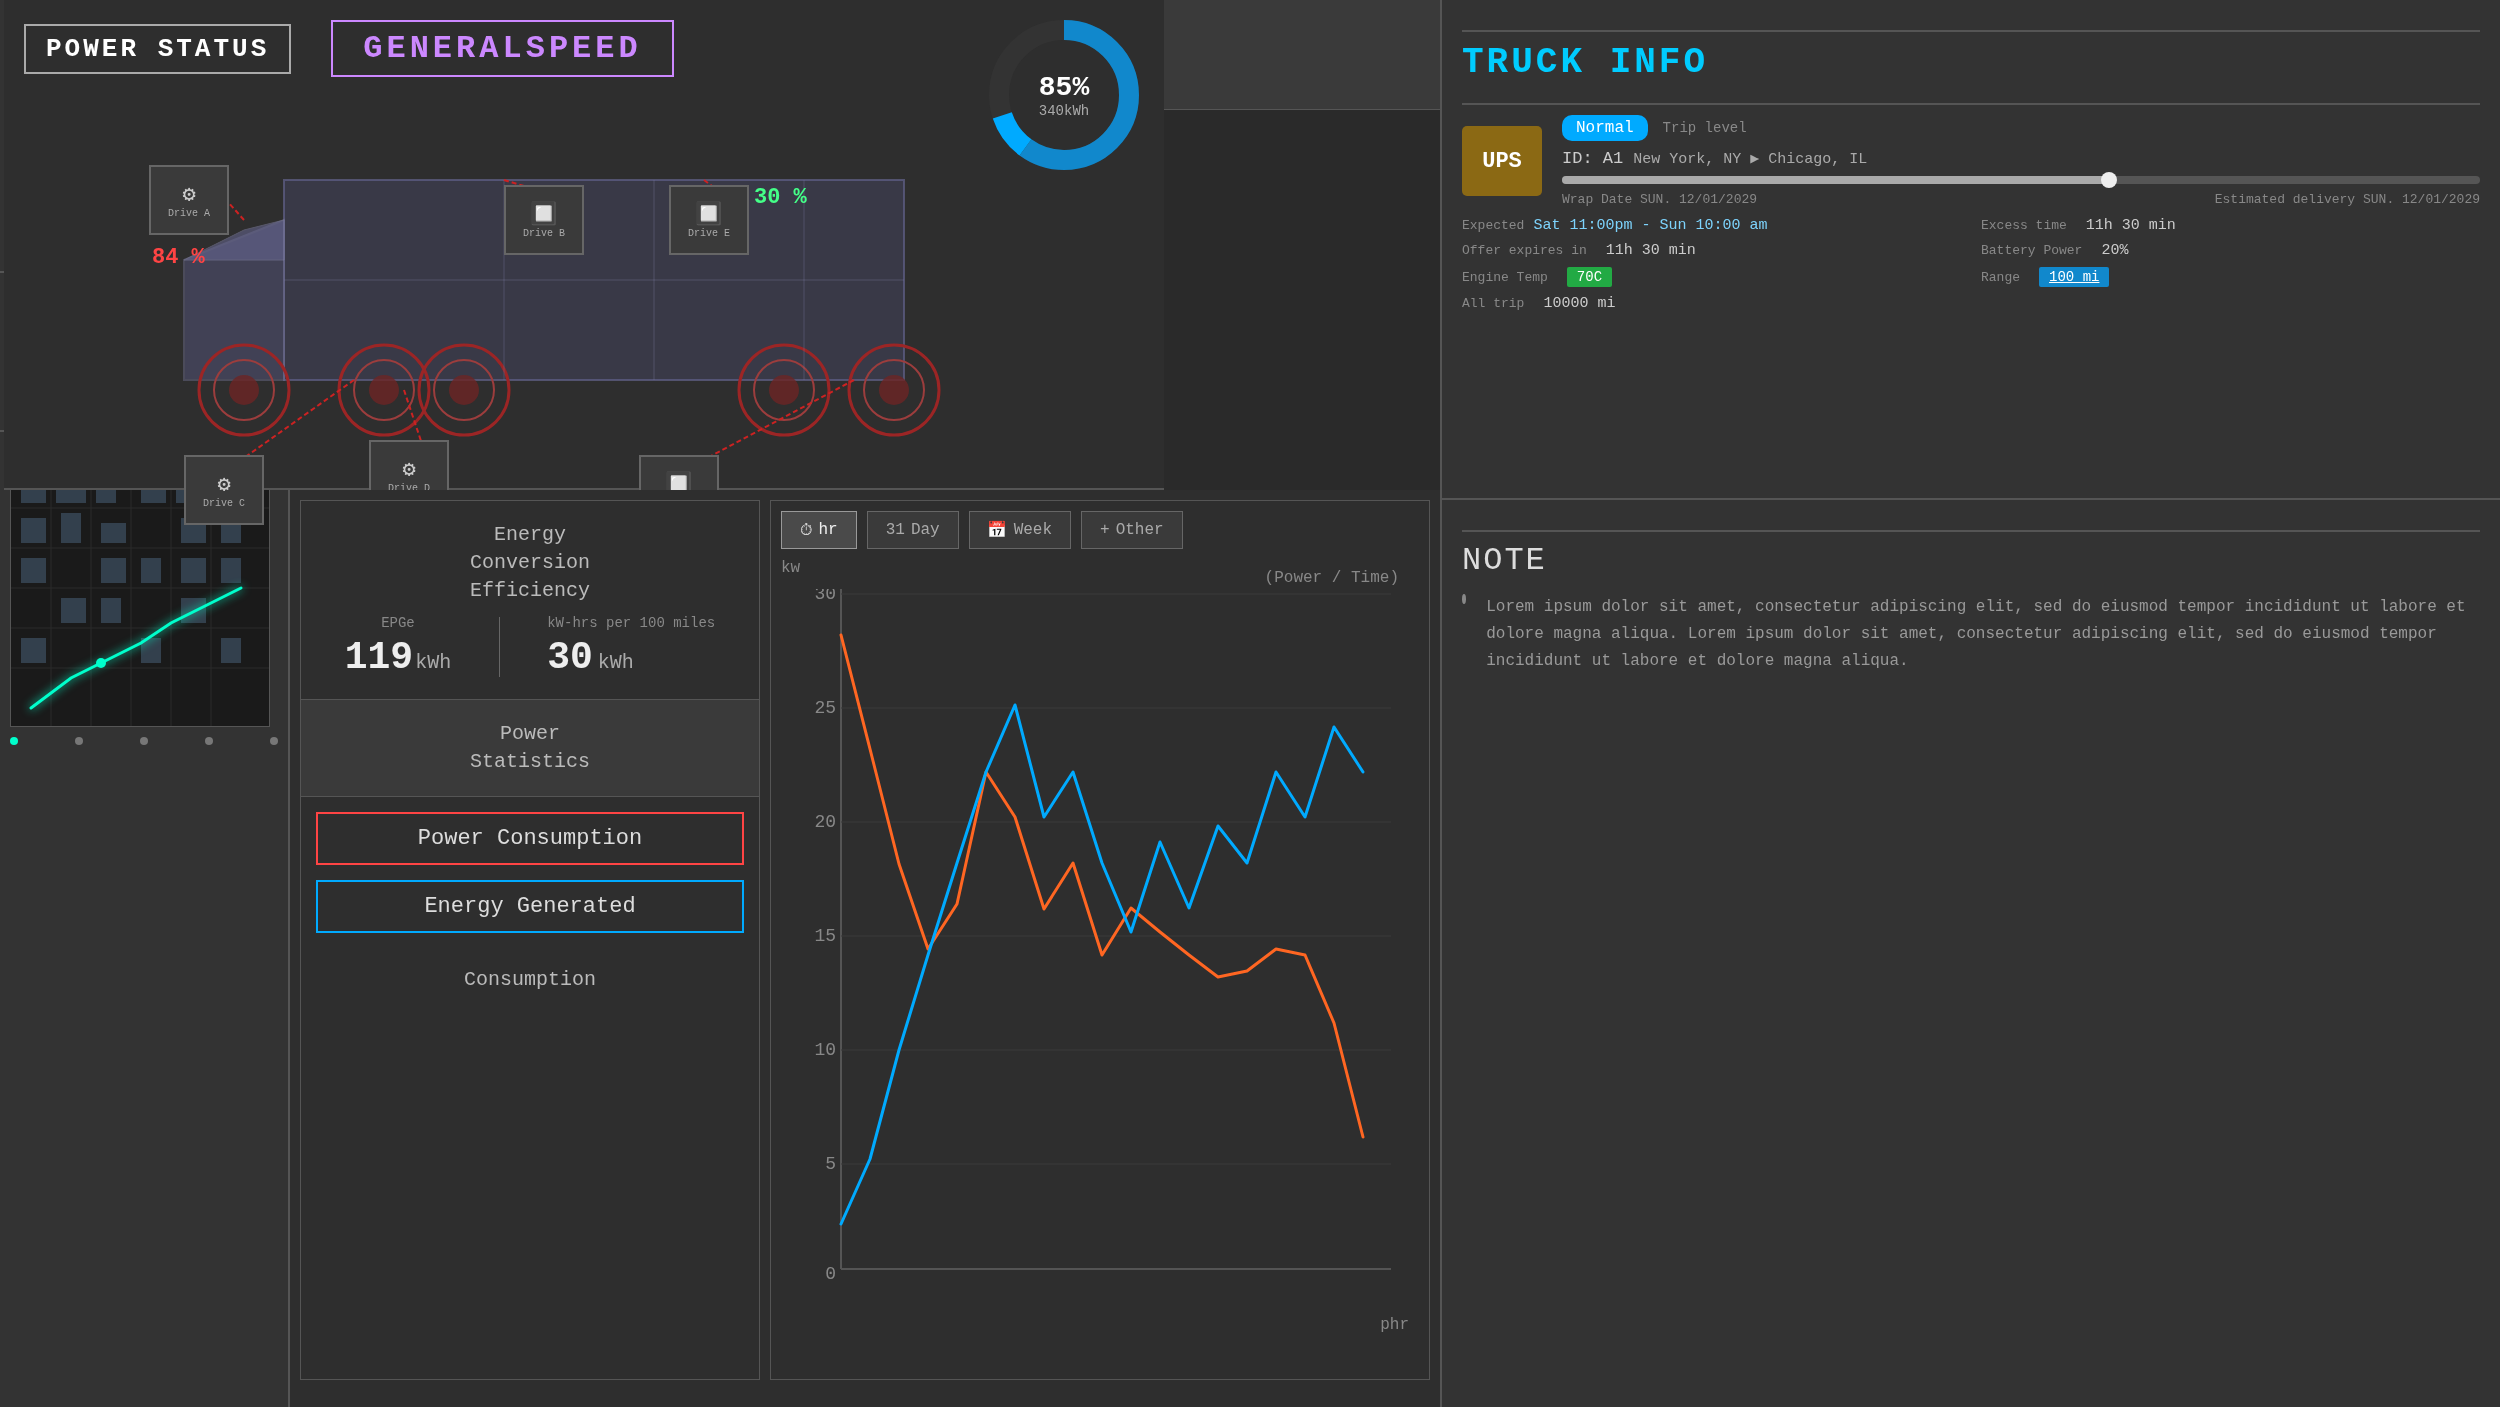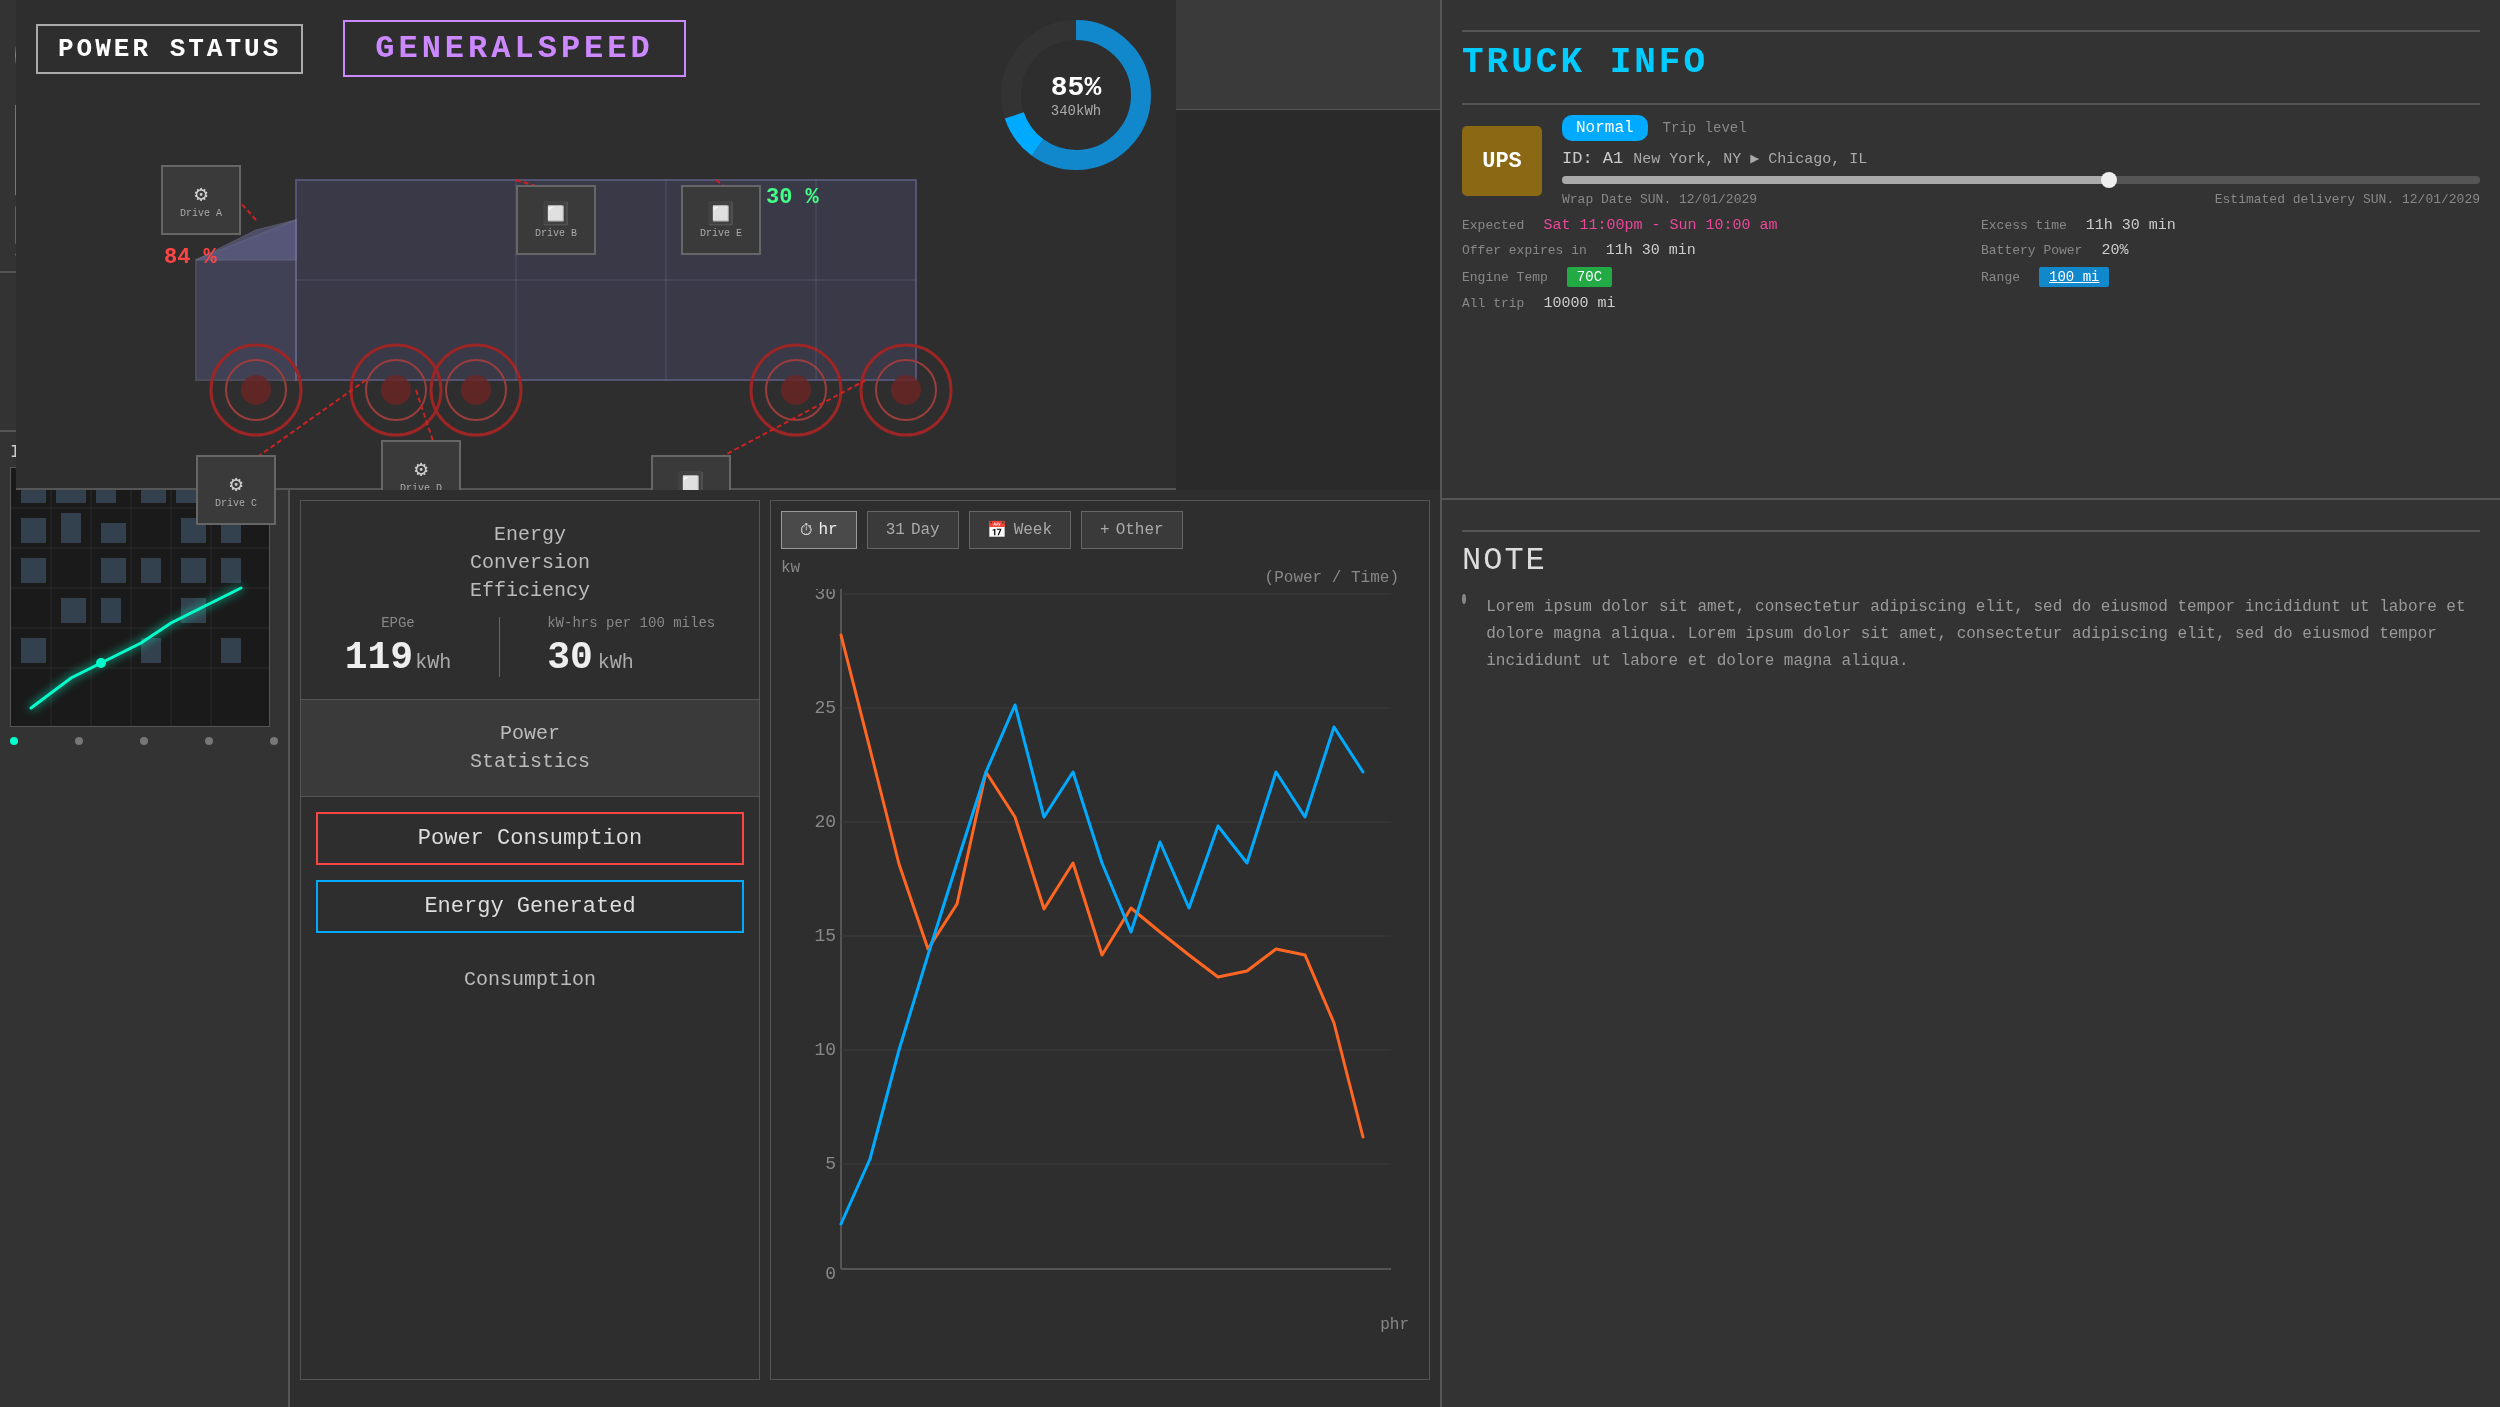--- a/index.html
+++ b/index.html
@@ -194,21 +194,21 @@
       border: 1px solid #555;
       position: relative;
       overflow: hidden;
     }
     .map-dot { width: 8px; height: 8px; background: #777; border-radius: 50%; }
     .map-dot.active { background: #00ffcc; }
 
     
     .power-status-area {
       position: absolute;
-      top: 0; left: 16px;
+      top: 0; left: 4px;
       width: 1160px;
       height: 490px;
       background: #2e2e2e;
       border-bottom: 2px solid #555;
       text-decoration: underline;
     }
     .power-header {
       position: absolute;
       top: 20px; left: 20px;
       display: flex;
@@ -899,21 +899,21 @@
         <div style="display:flex; justify-content:space-between; font-size:13px; color:#888;">
           <span>Wrap Date SUN. 12/01/2029</span>
           <span>Estimated delivery SUN. 12/01/2029</span>
         </div>
       </div>
     </div>
 
     <div style="margin-top:10px; font-size:15px; color:#aaa; display:grid; grid-template-columns:1fr 1fr; gap:8px 20px;">
       <div>
         <span style="color:#888; font-size:13px;">Expected</span>
-        <span style="color:#ec4899; margin-left:10px;">Sat 11:00pm - Sun 10:00 am</span>
+        <span style="color:#7dd3fc; margin-left:0;">Sat 11:00pm - Sun 10:00 am</span>
       </div>
       <div>
         <span style="color:#888; font-size:13px;">Excess time</span>
         <span style="color:#ccc; margin-left:10px;">11h 30 min</span>
       </div>
       <div>
         <span style="color:#888; font-size:13px;">Offer expires in</span>
         <span style="color:#ccc; margin-left:10px;">11h 30 min</span>
       </div>
       <div>

